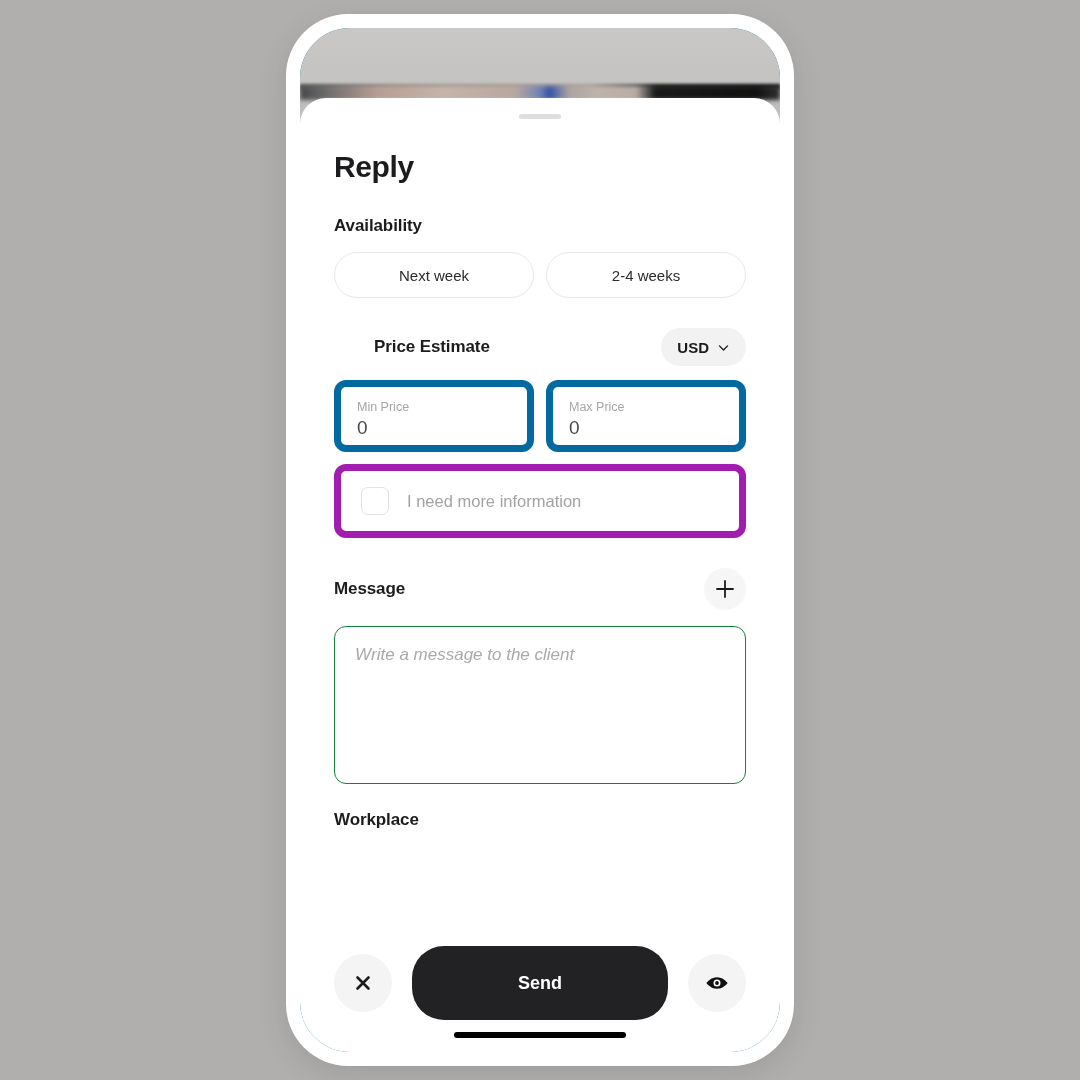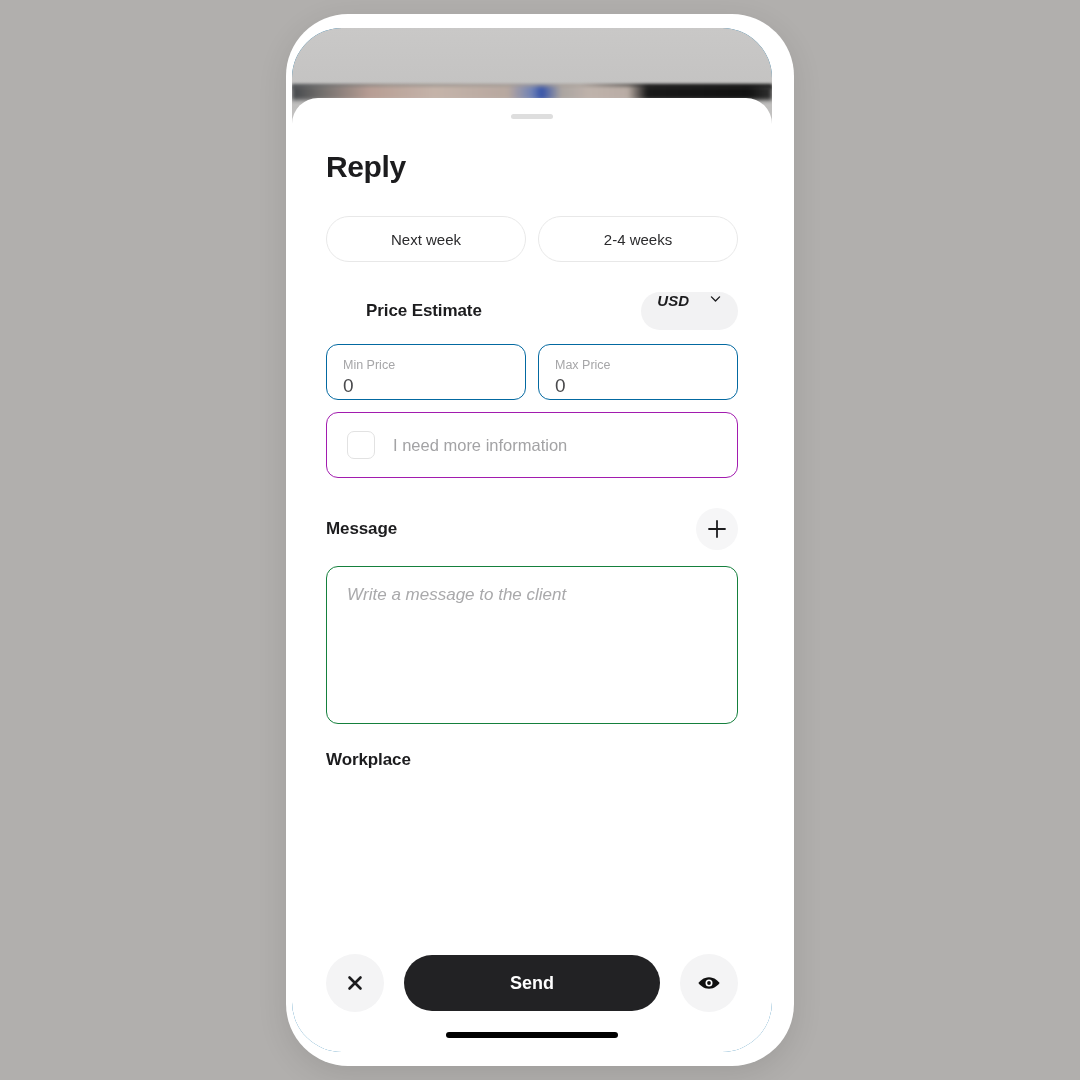--- a/index.html
+++ b/index.html
@@ -28,21 +28,21 @@
     width: 508px;
     height: 1052px;
     background: #ffffff;
     border-radius: 62px;
     box-shadow: 0 8px 30px rgba(0,0,0,0.10);
     overflow: hidden;
   }
 
   .phone-screen {
     position: absolute;
-    left: 6px;
+    left: 14px;
     top: 14px;
     width: 480px;
     height: 1024px;
     border-radius: 50px;
     overflow: hidden;
     background: #0369a1;
   }
 
   
   .backdrop {
@@ -152,48 +152,48 @@
   
   .price-head {
     display: flex;
     align-items: center;
     justify-content: space-between;
     margin-bottom: 14px;
     margin-left: 40px;
   }
   .currency-pill {
     display: flex;
-    gap: 20px;
+    align-items: center;
+    gap: 8px;
     height: 38px;
     padding: 0 16px;
     border-radius: 20px;
     background: #f2f2f3;
     cursor: pointer;
-    font-style: italic;
   }
   .currency-pill .cur-text {
     font-size: 15px;
     font-weight: 700;
     color: #1c1c1e;
   }
   .chevron {
     width: 13px;
     height: 13px;
     display: block;
   }
 
   .price-row {
     display: grid;
     grid-template-columns: 1fr 1fr;
     gap: 12px;
     margin-bottom: 12px;
   }
   .price-field {
-    height: 56px;
-    border: 1px solid #0369a1;
+    height: 72px;
+    border: 7px solid #0369a1;
     border-radius: 12px;
     padding: 13px 16px 0 16px;
     background: #fff;
     cursor: text;
   }
   .price-field .flabel {
     font-size: 12.5px;
     color: #a6a6a8;
     font-weight: 400;
     display: block;
@@ -201,22 +201,22 @@
   }
   .price-field .fvalue {
     font-size: 19px;
     color: #4a4a4c;
     font-weight: 400;
     display: block;
   }
 
   
   .more-info {
-    height: 66px;
-    border: 1px solid #a21caf;
+    height: 74px;
+    border: 7px solid #a21caf;
     border-radius: 12px;
     display: flex;
     align-items: center;
     padding: 0 20px;
     gap: 18px;
     cursor: pointer;
     margin-bottom: 30px;
   }
   .checkbox {
     width: 28px;
@@ -283,21 +283,21 @@
     background: #f4f4f5;
     display: flex;
     align-items: center;
     justify-content: center;
     cursor: pointer;
     flex: 0 0 auto;
   }
   .send-btn {
     flex: 1 1 auto;
     margin: 0 20px;
-    height: 56px;
+    height: 74px;
     border-radius: 32px;
     background: #222224;
     color: #ffffff;
     font-size: 18px;
     font-weight: 700;
     display: flex;
     align-items: center;
     justify-content: center;
     cursor: pointer;
     border: none;
@@ -331,20 +331,21 @@
 
       <div class="sheet">
 
         <div class="drag-handle"></div>
 
         <div class="sheet-body">
 
           <div class="sheet-title">Reply</div>
 
           <div class="availability">
+            <div class="section-label">Availability</div>
 
             <div class="chips">
               <div class="chip">Next week</div>
               <div class="chip">2-4 weeks</div>
             </div>
           </div>
 
           <div class="price-section">
 
             <div class="price-head">

